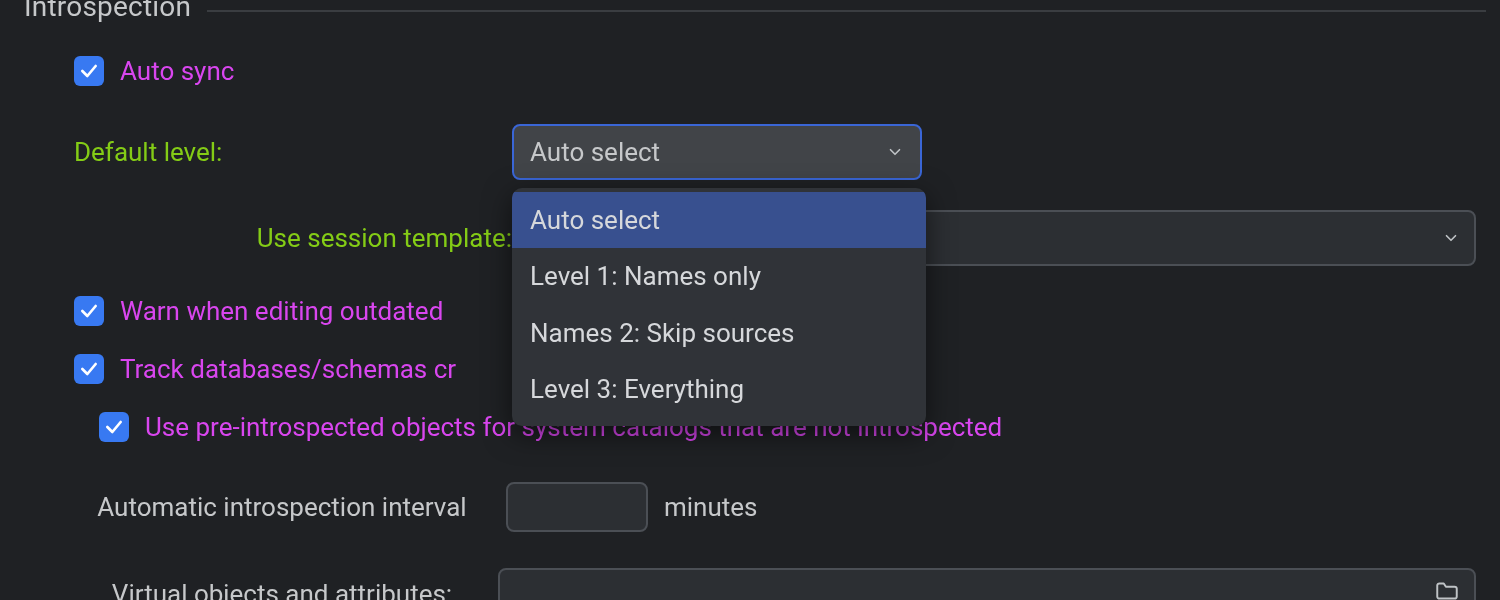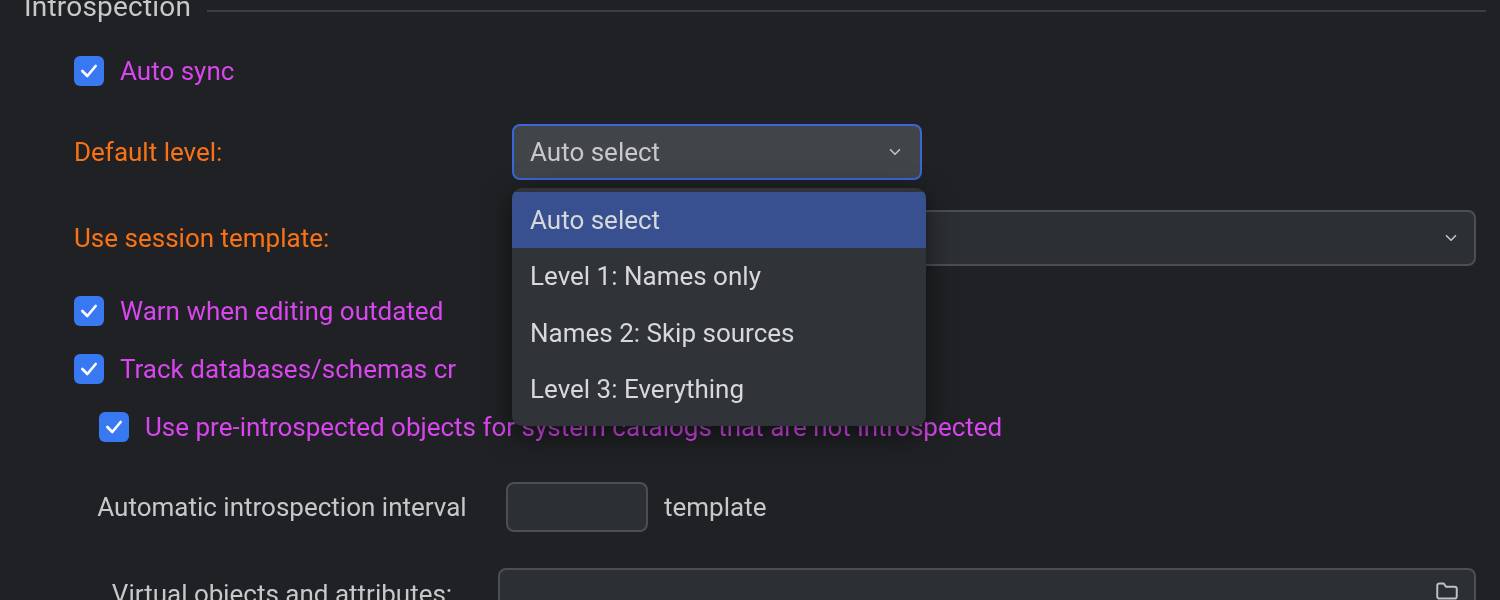--- a/index.html
+++ b/index.html
@@ -67,21 +67,21 @@
     stroke-linecap: round;
     stroke-linejoin: round;
   }
 
   .label-text {
     color: #d946ef;
   }
 
   .form-label {
     width: 438px; 
-    color: #f97316;
+    color: #84cc16;
   }
 
   
   .select-ctl {
     background: #414448;
     border: 2px solid #3a66d6;
     border-radius: 8px;
     height: 56px;
     display: flex;
     align-items: center;
@@ -170,21 +170,21 @@
     font-size: 26px;
     cursor: pointer;
     line-height: 1.4;
   }
   .dropdown-item.active {
     background: #38508f;
   }
 
   .row-autosync { margin-bottom: 38px; }
   .row-default  { margin-bottom: 30px; }
-  .row-session  { margin-bottom: 30px; }
+  .row-session  { margin-bottom: 30px; text-align: right; }
   .row-warn     { margin-bottom: 28px; }
   .row-track    { margin-bottom: 28px; }
   .row-preintr  { margin-bottom: 40px; padding-left: 25px; }
   .row-interval { margin-bottom: 36px; }
 
   .label-col2 {
     width: 416px;
     text-align: center;
   }
 </style>
@@ -251,21 +251,21 @@
         <svg viewBox="0 0 24 24">
             <polyline points="4 12 10 18 20 6"></polyline>
           </svg>
       </span>
       <span class="label-text">Use pre-introspected objects for system catalogs that are not introspected</span>
     </div>
 
     <div class="row row-interval">
       <span class="label-col2">Automatic introspection interval</span>
       <input class="num-input" type="text" value="" style="">
-      <span>template</span>
+      <span>minutes</span>
     </div>
 
     <div class="row">
       <span class="label-col2">Virtual objects and attributes:</span>
       <div class="path-field">
         <span class="folder-icon">
           <svg viewBox="0 0 24 24">
               <path d="M3 7a2 2 0 0 1 2-2h4l2 3h8a2 2 0 0 1 2 2v7a2 2 0 0 1-2 2H5a2 2 0 0 1-2-2V7z"></path>
             </svg>
         </span>

